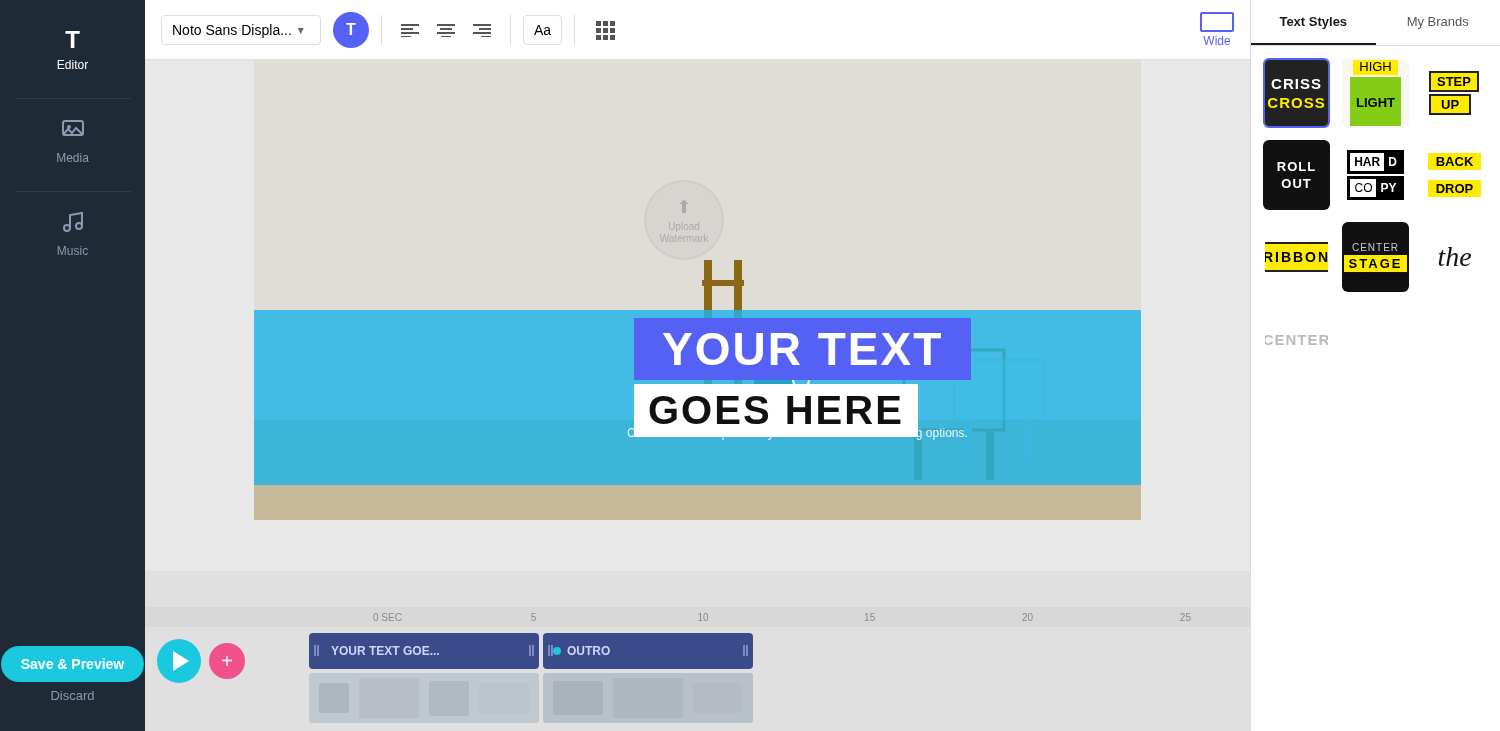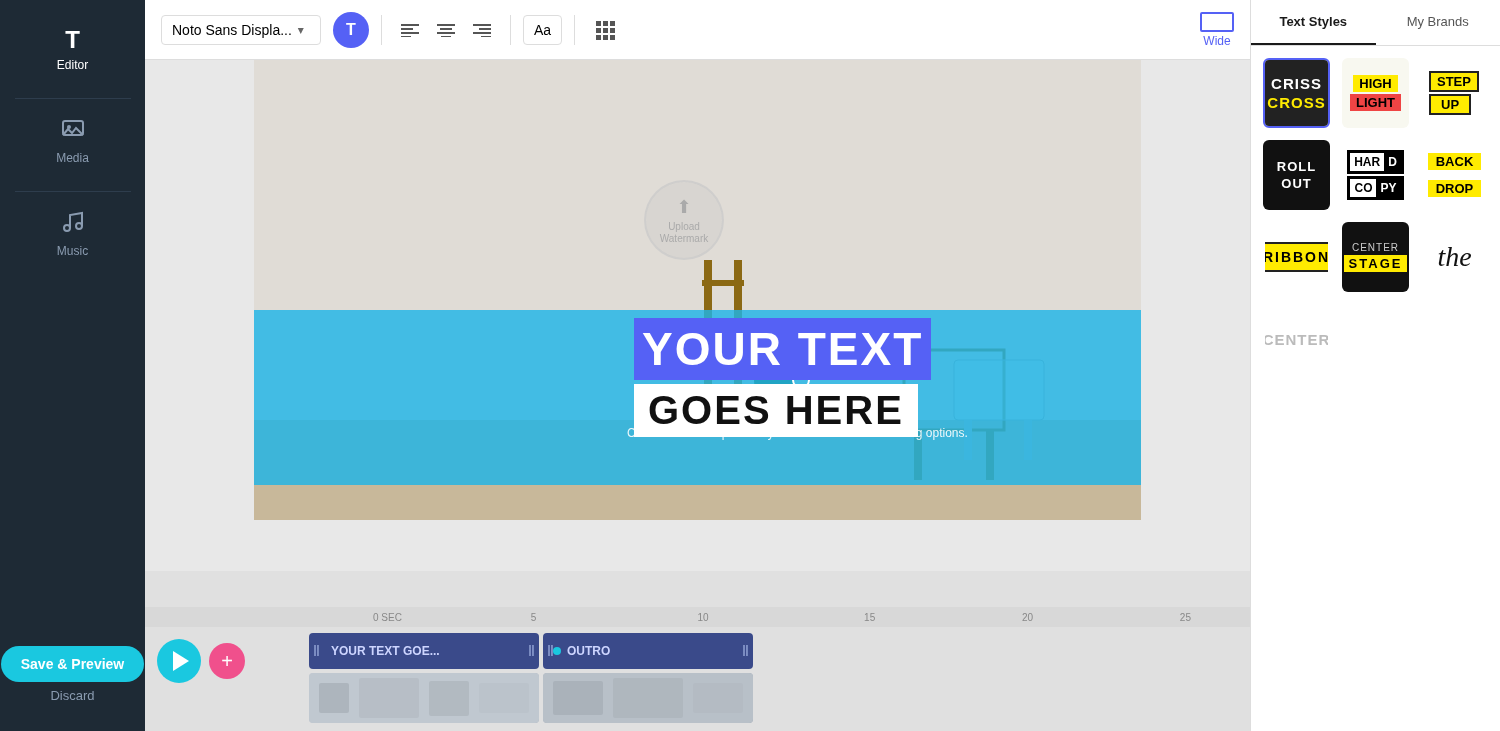--- a/index.html
+++ b/index.html
@@ -165,21 +165,21 @@
     .text-overlay {
       position: absolute;
       top: 258px;
       left: 380px;
     }
     .text-line1 {
       background: #5561f5;
       color: white;
       font-weight: 900;
       font-size: 46px;
-      padding: 4px 8px;
+      padding: 4px 28px;
       letter-spacing: 2px;
       font-family: 'Arial Black', Arial, sans-serif;
       display: inline-block;
     }
     .text-line2 {
       background: #ffffff;
       color: #111;
       font-weight: 900;
       font-size: 40px;
       padding: 4px 14px;
@@ -689,22 +689,22 @@
 
     <div class="style-card selected">
       <div class="style-card-inner style-criss-cross" style="display:flex;flex-direction:column;align-items:center;justify-content:center;background:#222;">
         <span class="criss-line1">CRISS</span>
         <span class="criss-line2">CROSS</span>
       </div>
     </div>
 
     <div class="style-card" style="background:#f8f8f0;">
       <div class="style-card-inner" style="display:flex;flex-direction:column;align-items:center;justify-content:center;gap:2px;">
-        <span style="background:#ffeb00;font-weight:700;font-size:13px;padding:1px 6px;">HIGH</span>
-        <span style="background:#ef4444;font-weight:900;font-size:13px;padding:1px 6px;">LIGHT</span>
+        <span style="background:#ffeb00;font-weight:400;font-size:13px;padding:1px 6px;">HIGH</span>
+        <span style="background:#84cc16;font-weight:900;font-size:13px;padding:18px 6px;">LIGHT</span>
       </div>
     </div>
 
     <div class="style-card" style="background:#fff;">
       <div class="style-card-inner" style="display:flex;flex-direction:column;align-items:flex-start;padding:6px;gap:2px;">
         <span style="background:#ffeb00;font-weight:900;font-size:13px;padding:1px 6px;border:2px solid #222;">STEP</span>
         <span style="background:#ffeb00;font-weight:900;font-size:13px;padding:1px 10px;border:2px solid #222;">UP</span>
       </div>
     </div>
 
@@ -715,21 +715,21 @@
       </div>
     </div>
 
     <div class="style-card" style="background:#fff;">
       <div class="style-card-inner" style="display:flex;flex-direction:column;align-items:center;">
         <div style="display:flex;flex-direction:row;border:3px solid black;">
           <span style="background:white;color:black;font-weight:900;font-size:12px;padding:2px 4px;">HAR</span>
           <span style="background:black;color:white;font-weight:900;font-size:12px;padding:2px 4px;">D</span>
         </div>
         <div style="display:flex;flex-direction:row;border:3px solid black;margin-top:2px;">
-          <span style="background:white;color:black;font-weight:700;font-size:12px;padding:2px 4px;">CO</span>
+          <span style="background:white;color:black;font-weight:400;font-size:12px;padding:2px 4px;">CO</span>
           <span style="background:black;color:white;font-weight:900;font-size:12px;padding:2px 4px;">PY</span>
         </div>
       </div>
     </div>
 
     <div class="style-card" style="background:#fff;">
       <div class="style-card-inner" style="display:flex;flex-direction:column;align-items:center;gap:10px;">
         <span style="background:#ffeb00;font-weight:900;font-size:13px;padding:1px 8px;color:black;">BACK</span>
         <span style="background:#ffeb00;font-weight:900;font-size:13px;padding:1px 8px;color:black;">DROP</span>
       </div>

